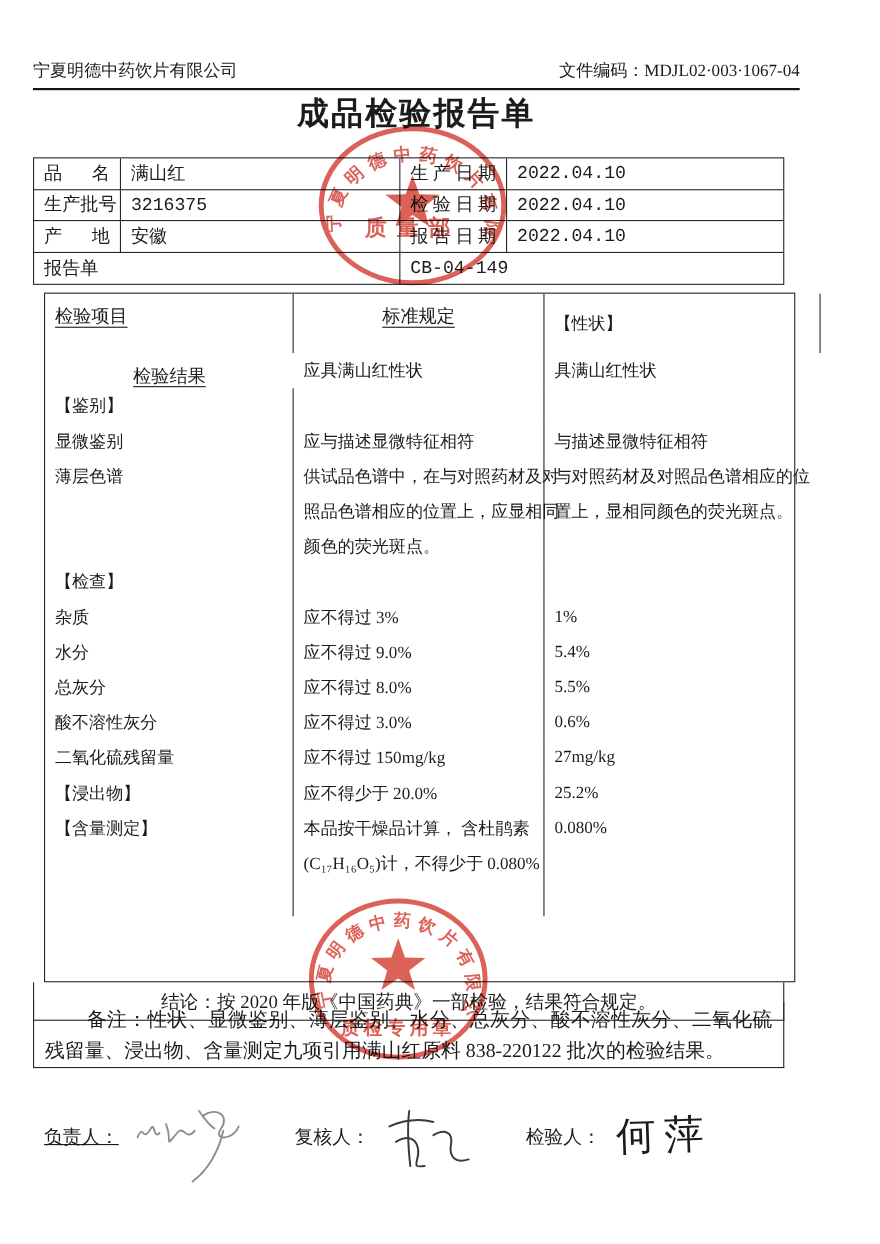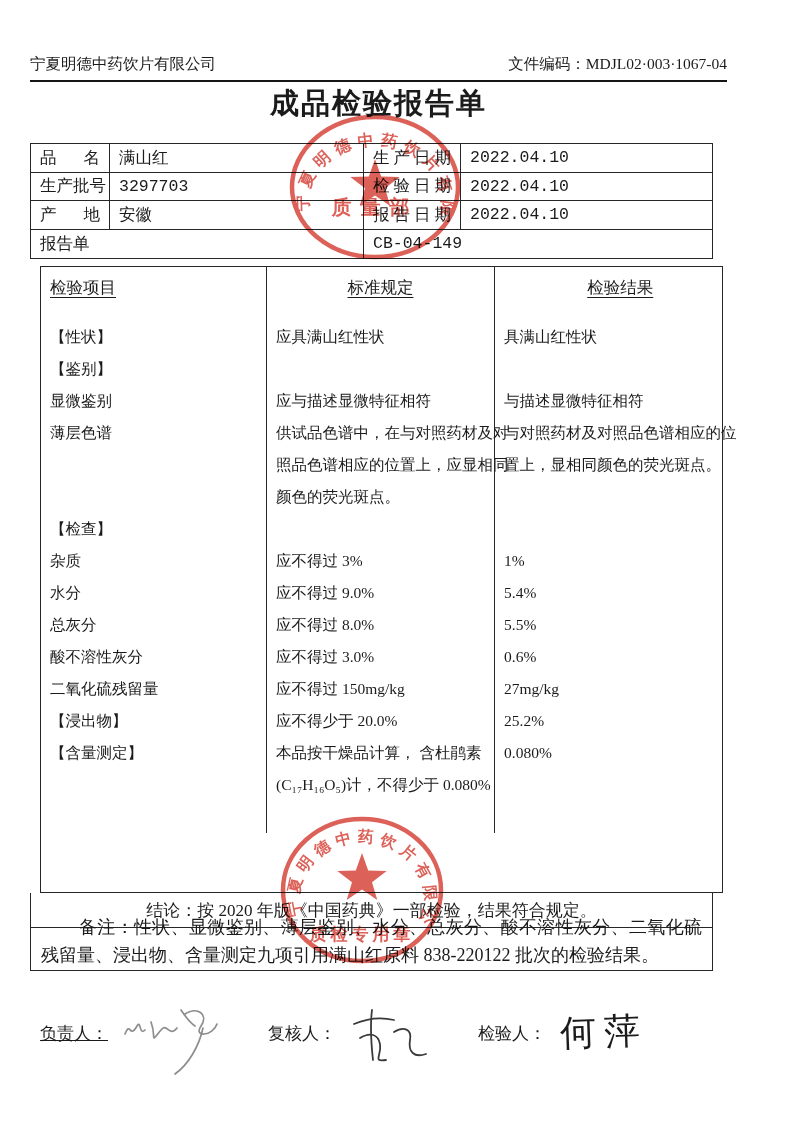--- a/index.html
+++ b/index.html
@@ -104,21 +104,21 @@
       </div>
     <div class="cell">满山红</div>
     <div class="cell lbl">
         <span>生产日期</span>
       </div>
     <div class="cell last-col">2022.04.10</div>
 
     <div class="cell lbl">
         <span>生产批号</span>
       </div>
-    <div class="cell">3297703</div>
+    <div class="cell">3216375</div>
     <div class="cell lbl">
         <span>检验日期</span>
       </div>
     <div class="cell last-col">2022.04.10</div>
 
     <div class="cell lbl">
         <span>产地</span>
       </div>
     <div class="cell">安徽</div>
     <div class="cell lbl">
@@ -130,25 +130,25 @@
     <div class="cell span2b last-col last-row">CB-04-149</div>
   </div>
 
   <div class="insp">
     <div class="cell b1 hcell hc1">
         <span>检验项目</span>
       </div>
     <div class="cell b1 hcell hc2">
         <span>标准规定</span>
       </div>
-    <div class="cell hcell hc3">
+    <div class="cell b1">【性状】</div>
+
+      <div class="cell hcell hc3">
         <span>检验结果</span>
       </div>
-
-      <div class="cell b1">【性状】</div>
       <div class="cell b1">应具满山红性状</div>
       <div class="cell">具满山红性状</div>
 
       <div class="cell b1">【鉴别】</div>
       <div class="cell b1"></div>
       <div class="cell"></div>
 
       <div class="cell b1">显微鉴别</div>
       <div class="cell b1">应与描述显微特征相符</div>
       <div class="cell">与描述显微特征相符</div>

